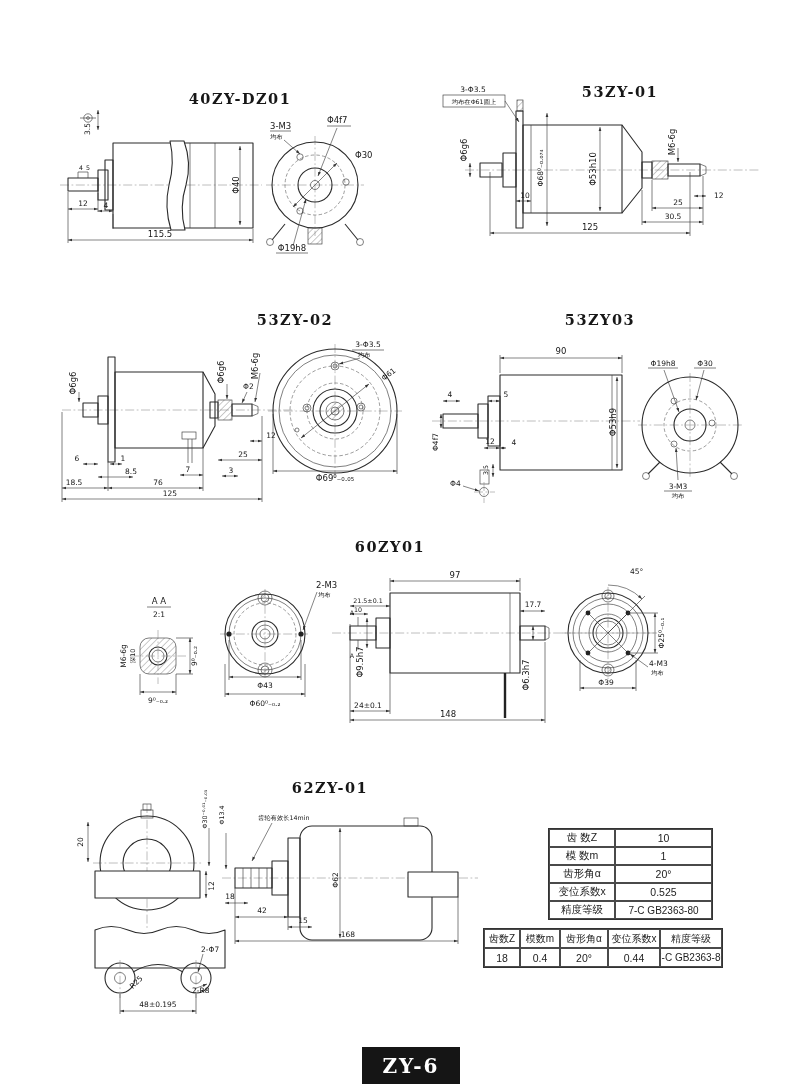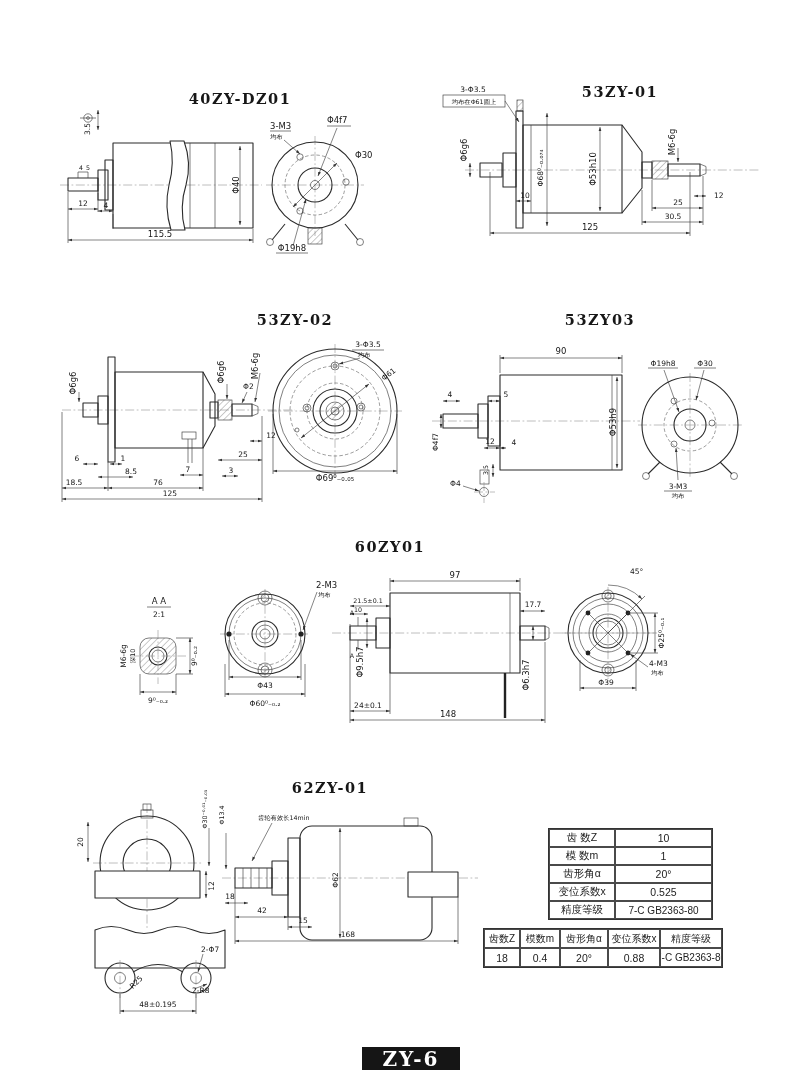--- a/index.html
+++ b/index.html
@@ -20,21 +20,21 @@
 svg text.md{font-size:7.5px}
 svg text.ttl{font-family:"DejaVu Serif",serif;font-weight:bold;font-size:14.5px;
   text-anchor:middle;letter-spacing:1.5px}
 .tbl{position:absolute;display:grid;background:#fff;border:1.3px solid #333;
   color:#222;z-index:2}
 .tbl .c{border:.6px solid #4a4a4a;display:flex;align-items:center;
   justify-content:center;padding:0 2px;white-space:nowrap;overflow:hidden;
   font-size:10.5px}
 .tbl .fs8{font-size:10px}
 .tbl .ttl2{font-size:10px}
-#footer{position:absolute;left:362px;top:1047px;width:98px;height:23px;
+#footer{position:absolute;left:362px;top:1047px;width:98px;height:37px;
   background:#151515;color:#fff;display:flex;align-items:center;justify-content:center;
   font-family:"DejaVu Serif",serif;font-weight:bold;font-size:20px;letter-spacing:2px;z-index:2}
 </style>
 </head>
 <body>
 
 <svg class="sheet" width="800" height="1086" viewBox="0 0 800 1086">
   <defs>
     <marker id="ar" viewBox="0 0 10 10" refX="9" refY="5" markerWidth="8" markerHeight="8" orient="auto-start-reverse">
       <path d="M0,2 L9,5 L0,8 z" fill="#333"></path>
@@ -494,17 +494,17 @@
 
 <div class="tbl" id="table2" style="left:483px;top:928px;width:240px;grid-template-columns:36px 40px 48px 52px 1fr;grid-auto-rows:19px;">
   <div class="c fs8">齿数Z</div>
   <div class="c fs8">模数m</div>
   <div class="c fs8">齿形角α</div>
   <div class="c fs8">变位系数x</div>
   <div class="c fs8">精度等级</div>
   <div class="c">18</div>
   <div class="c">0.4</div>
   <div class="c">20°</div>
-  <div class="c">0.88</div>
+  <div class="c">0.44</div>
   <div class="c fs8">7-C GB2363-80</div>
 </div>
 
 <div id="footer">ZY-6</div>
 
 </body></html>

